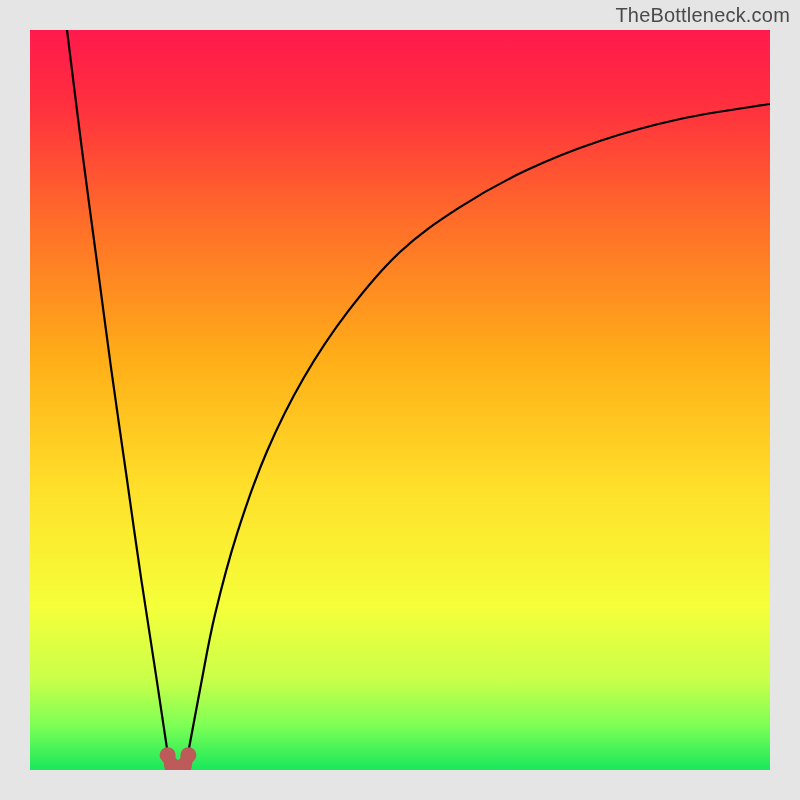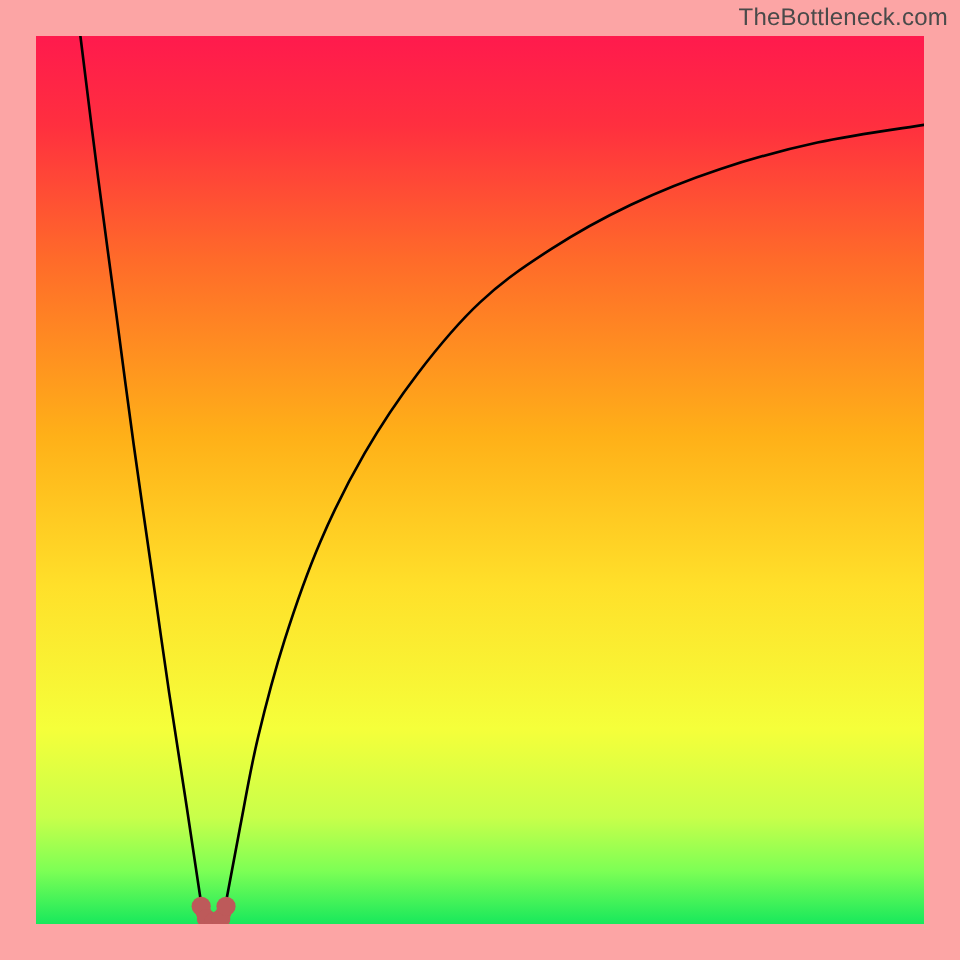--- a/index.html
+++ b/index.html
@@ -7,21 +7,21 @@
     padding: 0;
     width: 800px;
     height: 800px;
     overflow: hidden;
     background: #000;
     font-family: Arial, Helvetica, sans-serif;
   }
   .frame {
     position: absolute;
     inset: 0;
-    background: #fca5a5;
+    background: #e5e5e5;
   }
   .plot-area {
     position: absolute;
     left: 30px;
     top: 30px;
     width: 740px;
     height: 740px;
     overflow: hidden;
   }
   .gradient-bg {

